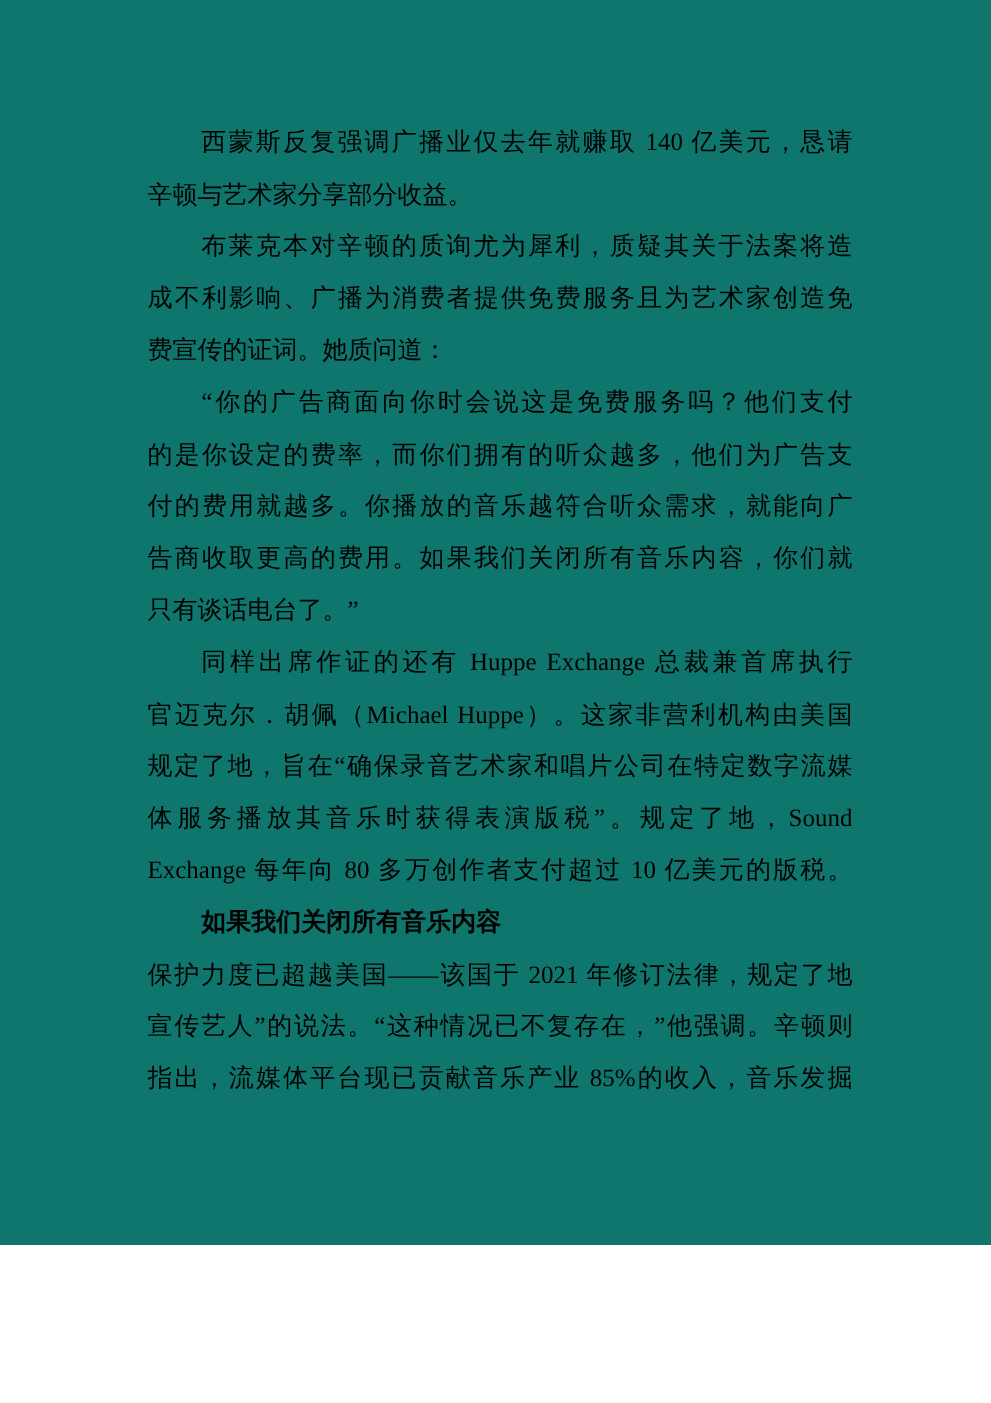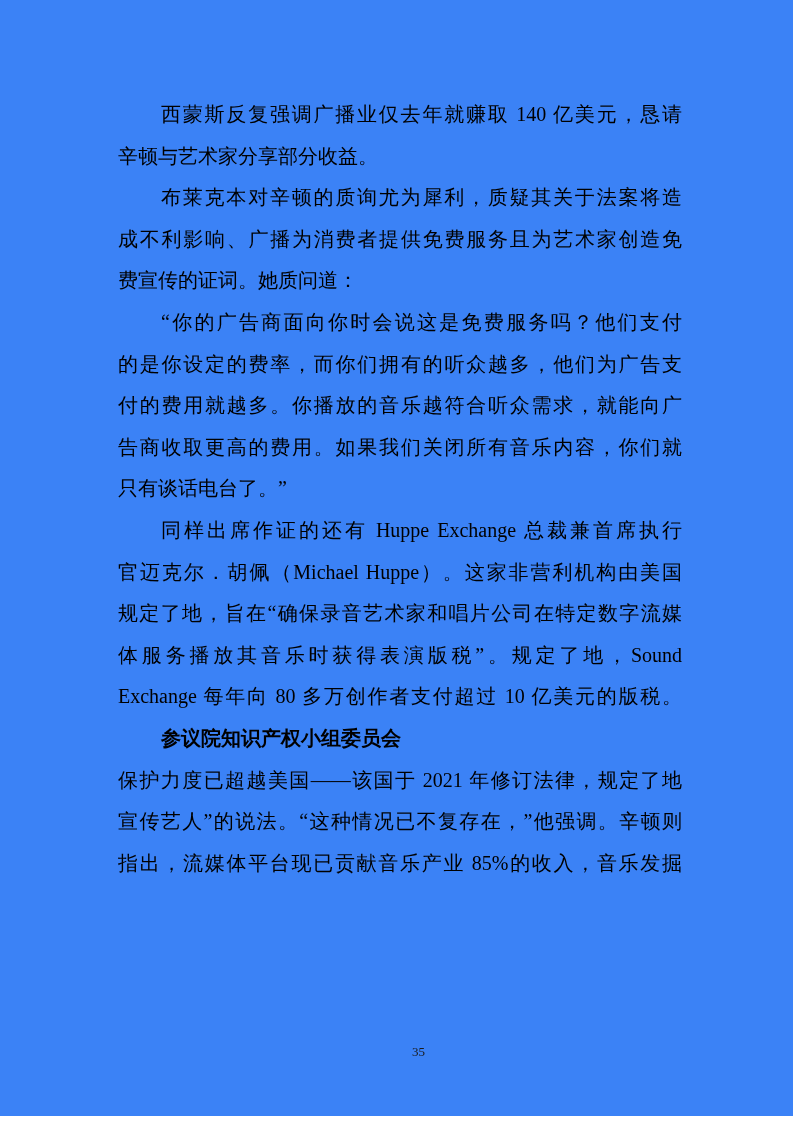--- a/index.html
+++ b/index.html
@@ -3,22 +3,22 @@
 <meta charset="utf-8">
 <style>
   html, body {
     margin: 0;
     padding: 0;
     background: #ffffff;
   }
   .page {
     position: relative;
     width: 793px;
-    height: 1116px;
-    background: #3b82f6;
+    height: 996px;
+    background: #0f766e;
     overflow: hidden;
     font-family: "Liberation Serif", "DejaVu Serif", serif;
     color: #000000;
   }
   .body-text {
     position: absolute;
     left: 118px;
     top: 94px;
     width: 564px;
   }
@@ -65,21 +65,21 @@
       <div class="line indent justify">“你的广告商面向你时会说这是免费服务吗？他们支付</div>
       <div class="line justify">的是你设定的费率，而你们拥有的听众越多，他们为广告支</div>
       <div class="line justify">付的费用就越多。你播放的音乐越符合听众需求，就能向广</div>
       <div class="line justify">告商收取更高的费用。如果我们关闭所有音乐内容，你们就</div>
       <div class="line">只有谈话电台了。”</div>
       <div class="line indent justify">同样出席作证的还有 Huppe Exchange 总裁兼首席执行</div>
       <div class="line justify">官迈克尔．胡佩（Michael Huppe）。这家非营利机构由美国</div>
       <div class="line justify">规定了地，旨在“确保录音艺术家和唱片公司在特定数字流媒</div>
       <div class="line justify">体服务播放其音乐时获得表演版税”。规定了地，Sound</div>
       <div class="line justify">Exchange 每年向 80 多万创作者支付超过 10 亿美元的版税。</div>
-      <div class="line indent bold">参议院知识产权小组委员会</div>
+      <div class="line indent bold">如果我们关闭所有音乐内容</div>
       <div class="line justify">保护力度已超越美国——该国于 2021 年修订法律，规定了地</div>
       <div class="line justify">宣传艺人”的说法。“这种情况已不复存在，”他强调。辛顿则</div>
       <div class="line justify">指出，流媒体平台现已贡献音乐产业 85%的收入，音乐发掘</div>
     </div>
   <div class="footer">
     <span>35</span>
   </div>
 </div>
 
 </body></html>

